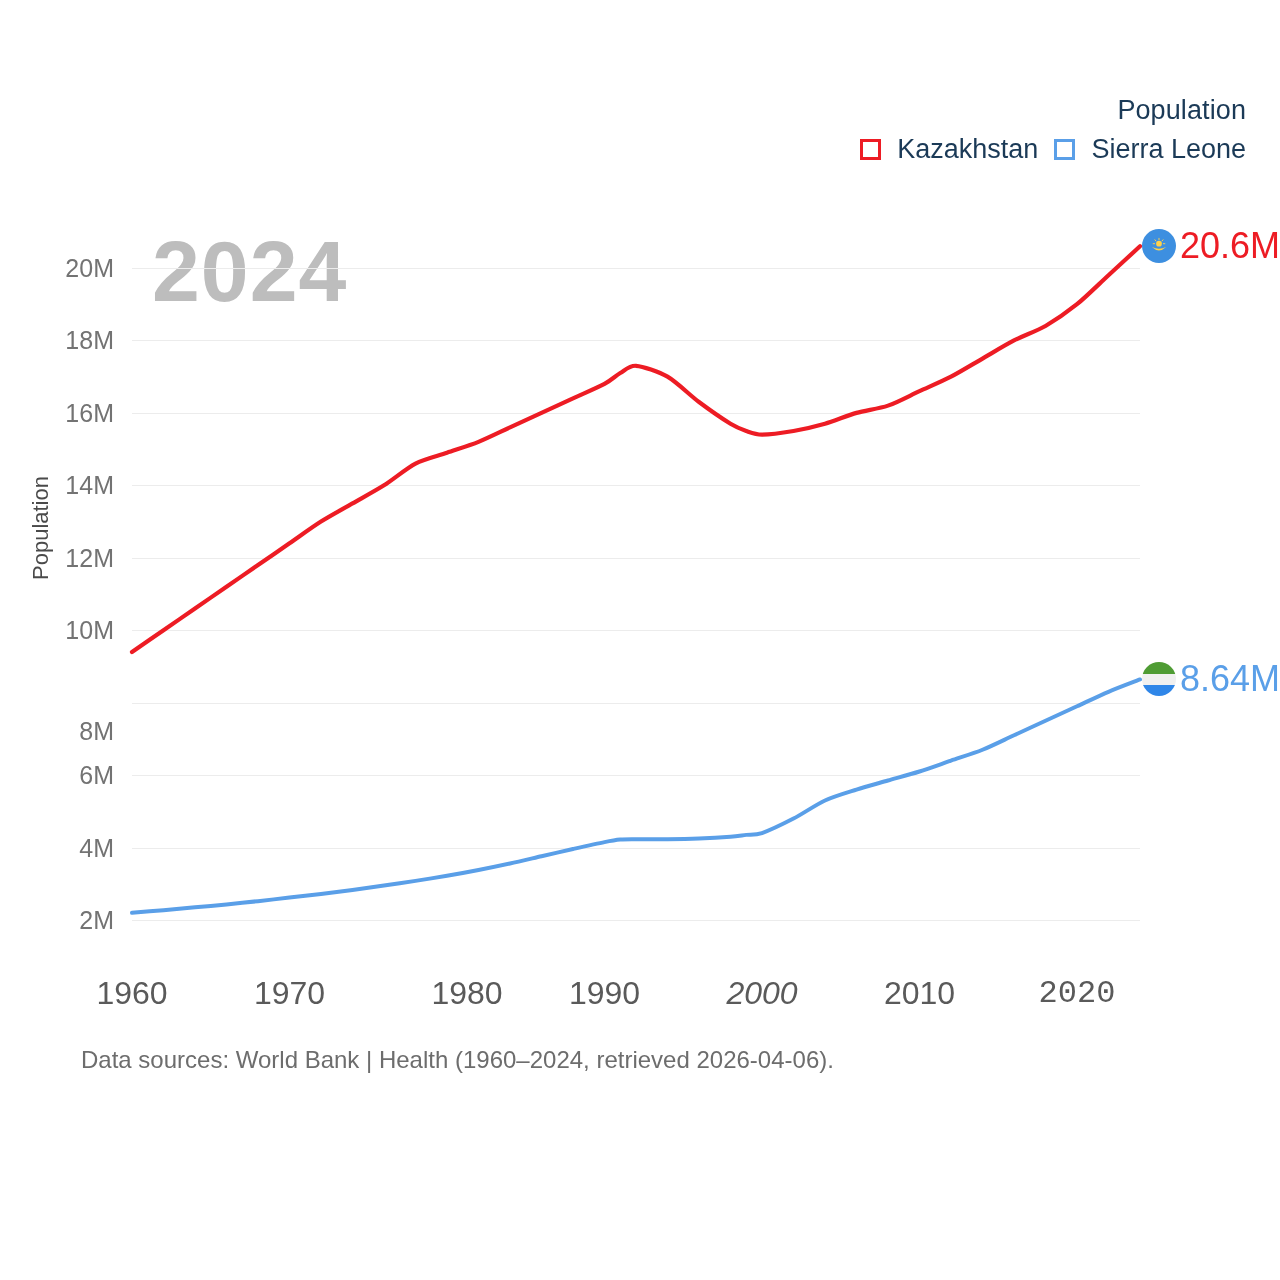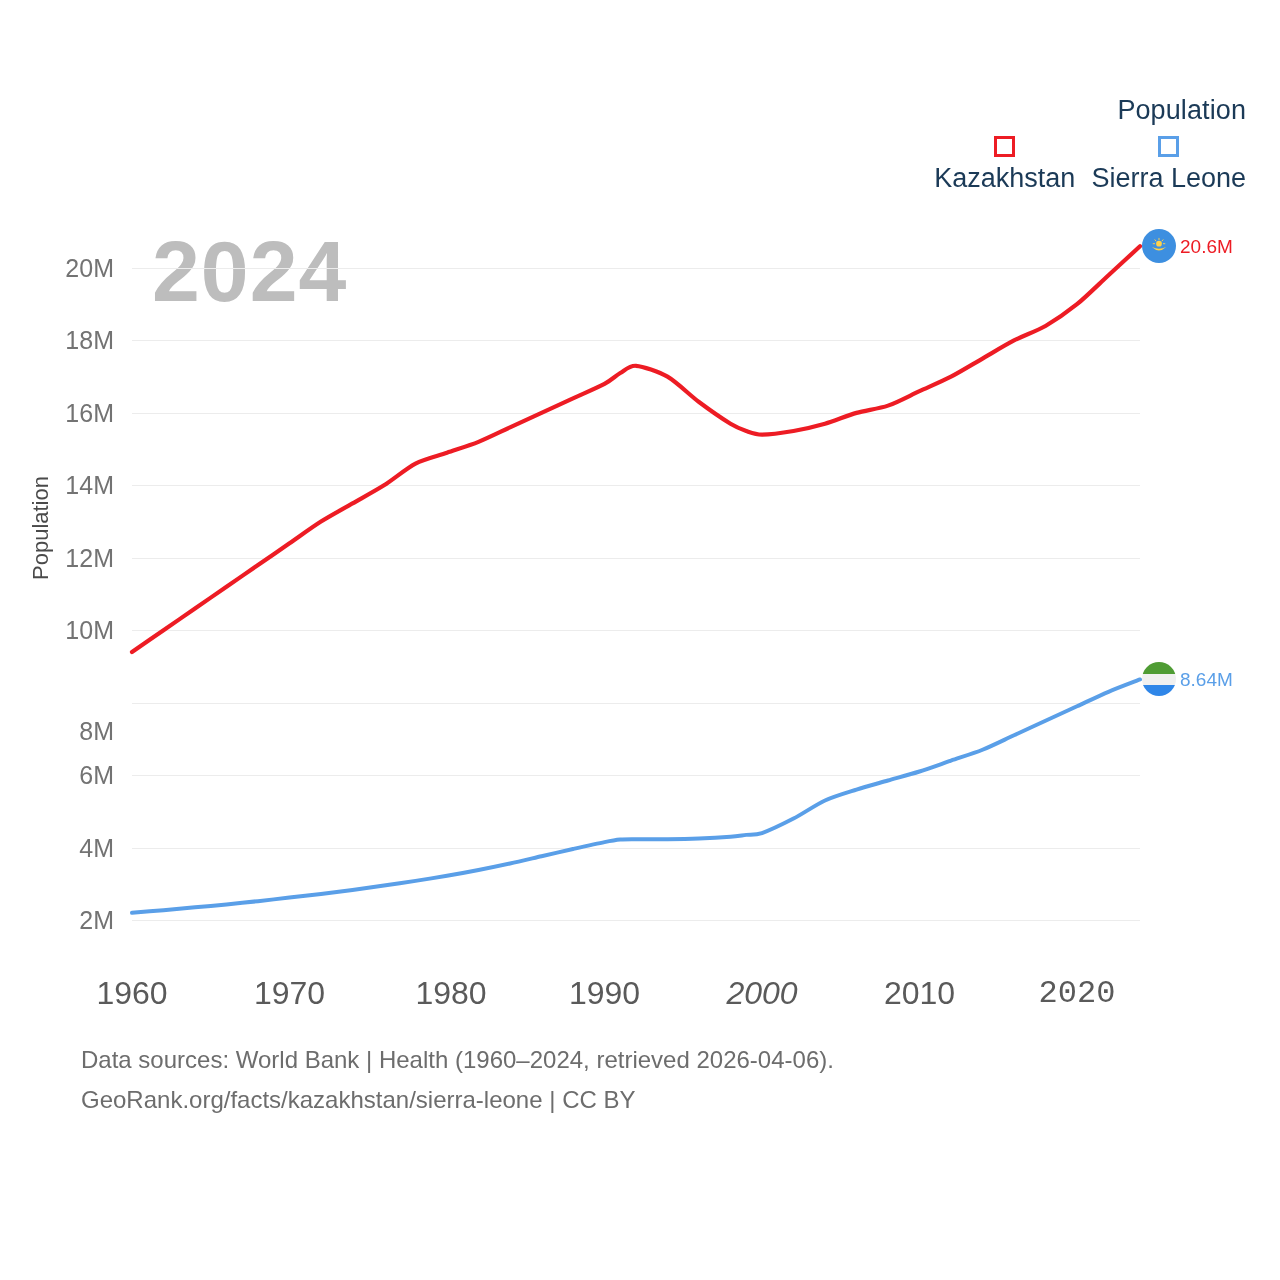--- a/index.html
+++ b/index.html
@@ -35,23 +35,23 @@
   }
   .legend-items {
     display: flex;
     flex-direction: row;
     align-items: center;
     justify-content: flex-end;
     gap: 16px;
   }
   .legend-item {
     display: flex;
-    flex-direction: column;
-    align-items: center;
-    gap: 8px;
+    flex-direction: row;
+    align-items: center;
+    gap: 16px;
   }
   .legend-swatch {
     width: 21px;
     height: 21px;
     box-sizing: border-box;
     background: #ffffff;
   }
   .legend-label {
     font-size: 27px;
     color: #1b3a57;
@@ -145,21 +145,21 @@
   .flag-kz {
     background: #3d8fe0;
     display: flex;
     align-items: center;
     justify-content: center;
   }
   .flag-sl-green { position: absolute; left: 0; top: 0; width: 100%; height: 33.4%; background: #4f9c34; }
   .flag-sl-white { position: absolute; left: 0; top: 33.4%; width: 100%; height: 33.2%; background: #f0f0f0; }
   .flag-sl-blue  { position: absolute; left: 0; top: 66.6%; width: 100%; height: 33.4%; background: #2f86e8; }
   .endpoint-value {
-    font-size: 19px;
+    font-size: 36px;
     line-height: 1;
     white-space: nowrap;
   }
   
   .footer {
     position: absolute;
     left: 36px;
     top: 1040px;
     font-size: 24px;
     color: #6d6d6d;
@@ -209,21 +209,21 @@
       <div class="ytick-el" style="top: 412.889px;">16M</div>
       <div class="ytick-el" style="top: 485.333px;">14M</div>
       <div class="ytick-el" style="top: 557.778px;">12M</div>
       <div class="ytick-el" style="top: 630.222px;">10M</div>
       <div class="ytick-el" style="top: 702.667px; margin-top: 28px;">8M</div>
       <div class="ytick-el" style="top: 775.111px;">6M</div>
       <div class="ytick-el" style="top: 847.556px;">4M</div>
       <div class="ytick-el" style="top: 920px;">2M</div>
       <div class="xtick-el" style="left: 132px;">1960</div>
       <div class="xtick-el" style="left: 289.5px;">1970</div>
-      <div class="xtick-el" style="left: 451px; text-align: right;">1980</div>
+      <div class="xtick-el" style="left: 467px; text-align: right;">1980</div>
       <div class="xtick-el" style="left: 604.5px;">1990</div>
       <div class="xtick-el" style="left: 762px; font-style: italic;">2000</div>
       <div class="xtick-el" style="left: 919.5px;">2010</div>
       <div class="xtick-el" style="left: 1077px; font-family: Liberation Mono, monospace;">2020</div>
     </div>
 
   <svg class="lines" id="lines-svg" viewBox="0 0 1280 1280">
       <path d="M 132.00 651.96 C 136.41 648.91, 154.68 636.31, 163.50 630.22 C 172.32 624.14, 186.18 614.57, 195.00 608.49 C 203.82 602.40, 217.68 592.84, 226.50 586.76 C 235.32 580.67, 249.18 571.11, 258.00 565.02 C 266.82 558.94, 280.68 549.37, 289.50 543.29 C 298.32 537.20, 312.18 527.13, 321.00 521.56 C 329.82 515.98, 343.68 508.52, 352.50 503.44 C 361.32 498.37, 375.18 490.91, 384.00 485.33 C 392.82 479.76, 406.68 468.16, 415.50 463.60 C 424.32 459.04, 438.18 455.78, 447.00 452.73 C 455.82 449.69, 469.68 445.42, 478.50 441.87 C 487.32 438.32, 501.18 431.43, 510.00 427.38 C 518.82 423.32, 532.68 416.95, 541.50 412.89 C 550.32 408.83, 564.18 402.46, 573.00 398.40 C 581.82 394.34, 597.88 387.46, 604.50 383.91 C 611.12 380.36, 615.84 375.58, 620.25 373.04 C 624.66 370.51, 629.38 365.29, 636.00 365.80 C 642.62 366.31, 658.68 371.60, 667.50 376.67 C 676.32 381.74, 690.18 395.43, 699.00 402.02 C 707.82 408.61, 723.88 419.70, 730.50 423.76 C 737.12 427.81, 741.84 429.48, 746.25 431.00 C 750.66 432.52, 755.38 434.62, 762.00 434.62 C 768.62 434.62, 784.68 432.52, 793.50 431.00 C 802.32 429.48, 816.18 426.29, 825.00 423.76 C 833.82 421.22, 847.68 415.42, 856.50 412.89 C 865.32 410.35, 879.18 408.69, 888.00 405.64 C 896.82 402.60, 910.68 395.21, 919.50 391.16 C 928.32 387.10, 942.18 381.23, 951.00 376.67 C 959.82 372.10, 973.68 363.63, 982.50 358.56 C 991.32 353.48, 1005.18 345.01, 1014.00 340.44 C 1022.82 335.88, 1036.68 331.03, 1045.50 325.96 C 1054.32 320.88, 1068.18 311.32, 1077.00 304.22 C 1085.82 297.12, 1099.68 283.36, 1108.50 275.24 C 1117.32 267.13, 1135.59 250.32, 1140.00 246.27" fill="none" stroke="#ed1c24" stroke-width="4.2" stroke-linecap="round" stroke-linejoin="round"></path>
       <path d="M 132.00 912.76 C 136.41 912.40, 154.68 910.98, 163.50 910.22 C 172.32 909.46, 186.18 908.13, 195.00 907.32 C 203.82 906.51, 217.68 905.29, 226.50 904.42 C 235.32 903.56, 249.18 902.13, 258.00 901.16 C 266.82 900.20, 280.68 898.56, 289.50 897.54 C 298.32 896.53, 312.18 894.98, 321.00 893.92 C 329.82 892.86, 343.68 891.10, 352.50 889.94 C 361.32 888.77, 375.18 886.86, 384.00 885.59 C 392.82 884.32, 406.68 882.25, 415.50 880.88 C 424.32 879.51, 438.18 877.33, 447.00 875.81 C 455.82 874.29, 469.68 871.74, 478.50 870.01 C 487.32 868.29, 501.18 865.42, 510.00 863.49 C 518.82 861.57, 532.68 858.28, 541.50 856.25 C 550.32 854.22, 564.18 850.98, 573.00 849.00 C 581.82 847.03, 597.88 843.44, 604.50 842.12 C 611.12 840.80, 615.84 839.99, 620.25 839.59 C 624.66 839.18, 629.38 839.28, 636.00 839.22 C 642.62 839.17, 658.68 839.33, 667.50 839.22 C 676.32 839.12, 690.18 838.85, 699.00 838.50 C 707.82 838.15, 723.88 837.20, 730.50 836.69 C 737.12 836.18, 741.84 835.38, 746.25 834.88 C 750.66 834.37, 755.38 835.35, 762.00 833.07 C 768.62 830.78, 784.68 823.14, 793.50 818.58 C 802.32 814.01, 816.18 804.52, 825.00 800.47 C 833.82 796.41, 847.68 792.39, 856.50 789.60 C 865.32 786.81, 879.18 783.08, 888.00 780.54 C 896.82 778.01, 910.68 774.28, 919.50 771.49 C 928.32 768.70, 942.18 763.66, 951.00 760.62 C 959.82 757.58, 973.68 753.31, 982.50 749.76 C 991.32 746.21, 1005.18 739.32, 1014.00 735.27 C 1022.82 731.21, 1036.68 724.83, 1045.50 720.78 C 1054.32 716.72, 1068.18 710.35, 1077.00 706.29 C 1085.82 702.23, 1099.68 695.55, 1108.50 691.80 C 1117.32 688.05, 1135.59 681.21, 1140.00 679.48" fill="none" stroke="#5a9fe8" stroke-width="4" stroke-linecap="round" stroke-linejoin="round"></path>
     </svg>
@@ -249,16 +249,15 @@
     <span class="flag-badge">
       <span class="flag-sl-green"></span>
       <span class="flag-sl-white"></span>
       <span class="flag-sl-blue"></span>
     </span>
     <span class="endpoint-value" id="epv1" style="color: rgb(90, 159, 232);">8.64M</span>
   </div>
 
   <div class="footer">
     <div>Data sources: World Bank | Health (1960–2024, retrieved 2026-04-06).</div>
-    <div>GeoRank.org/facts/kazakhstan/sierra-leone | CC BY</div>
   </div>
 
 </div>
 
 </body></html>

